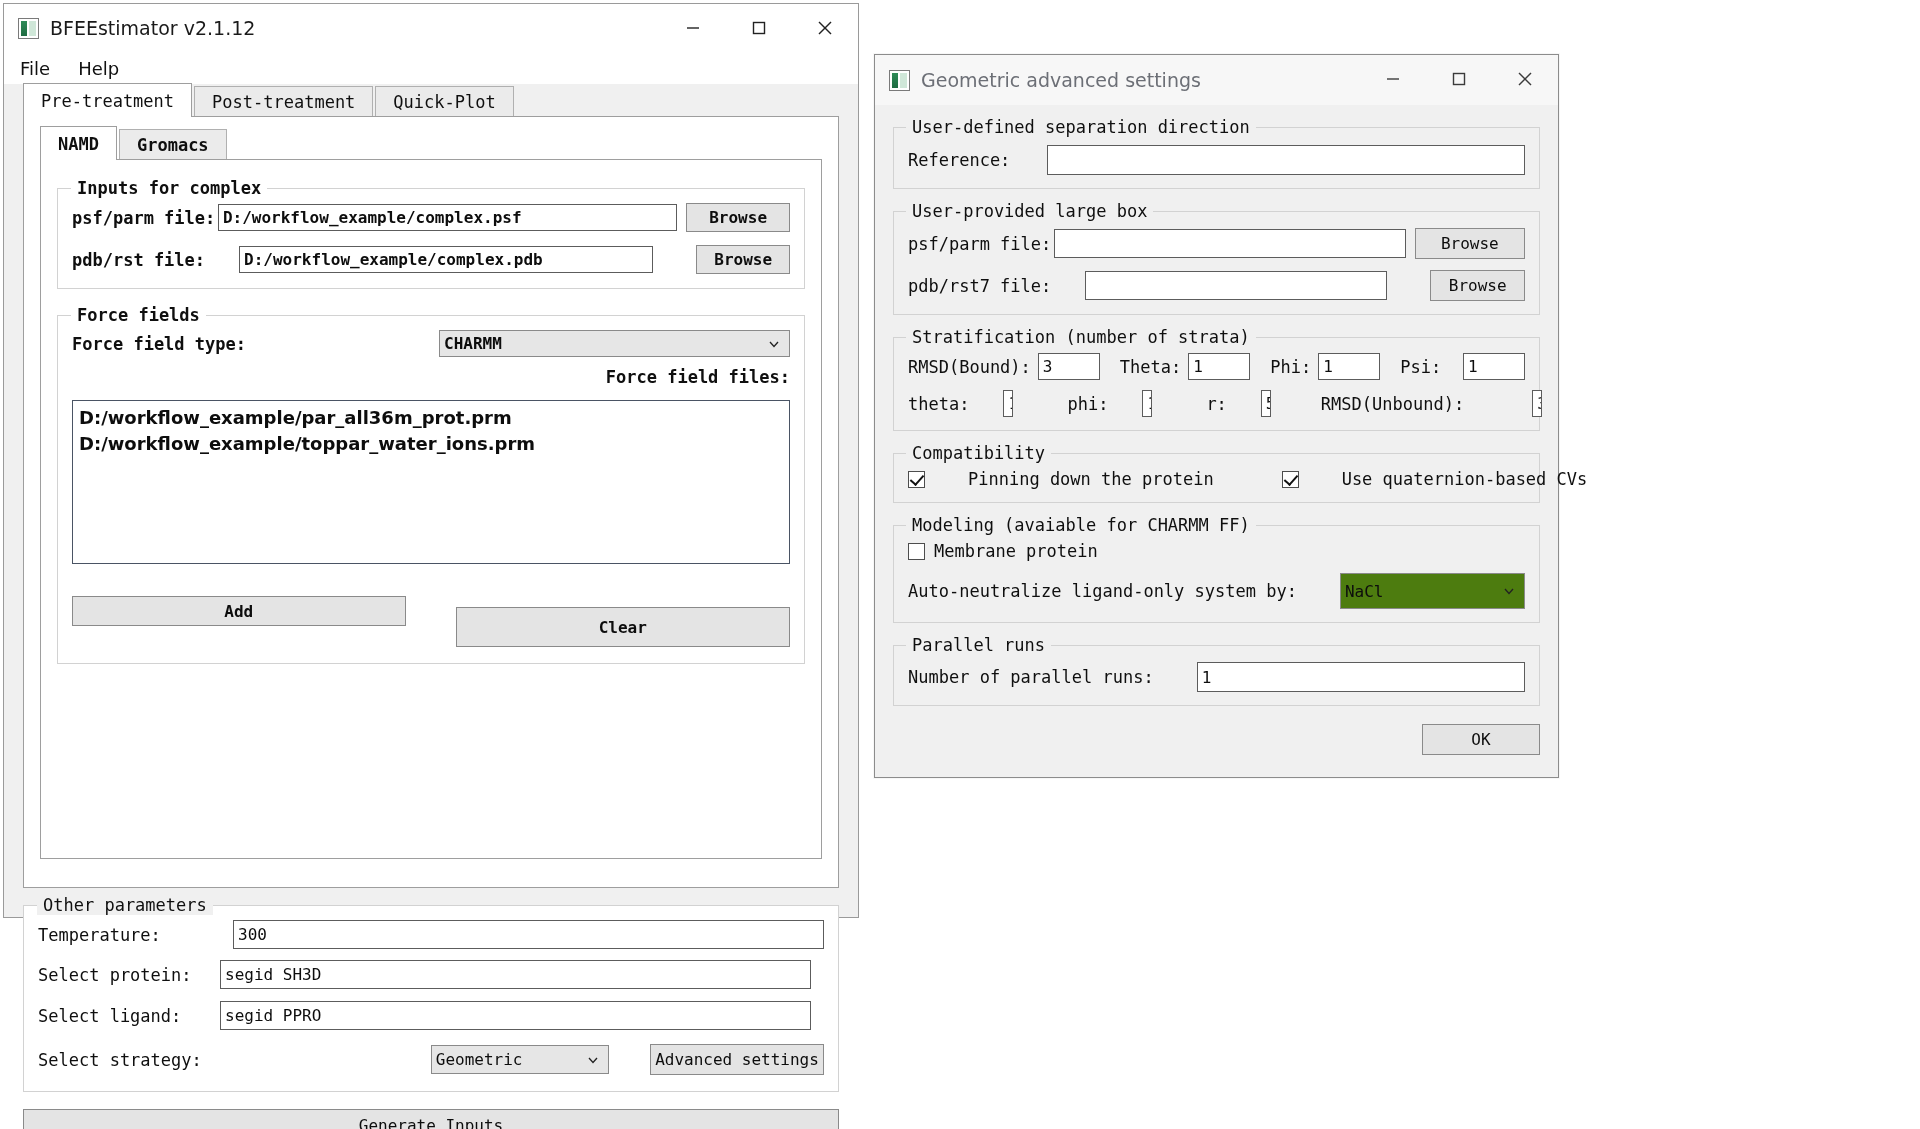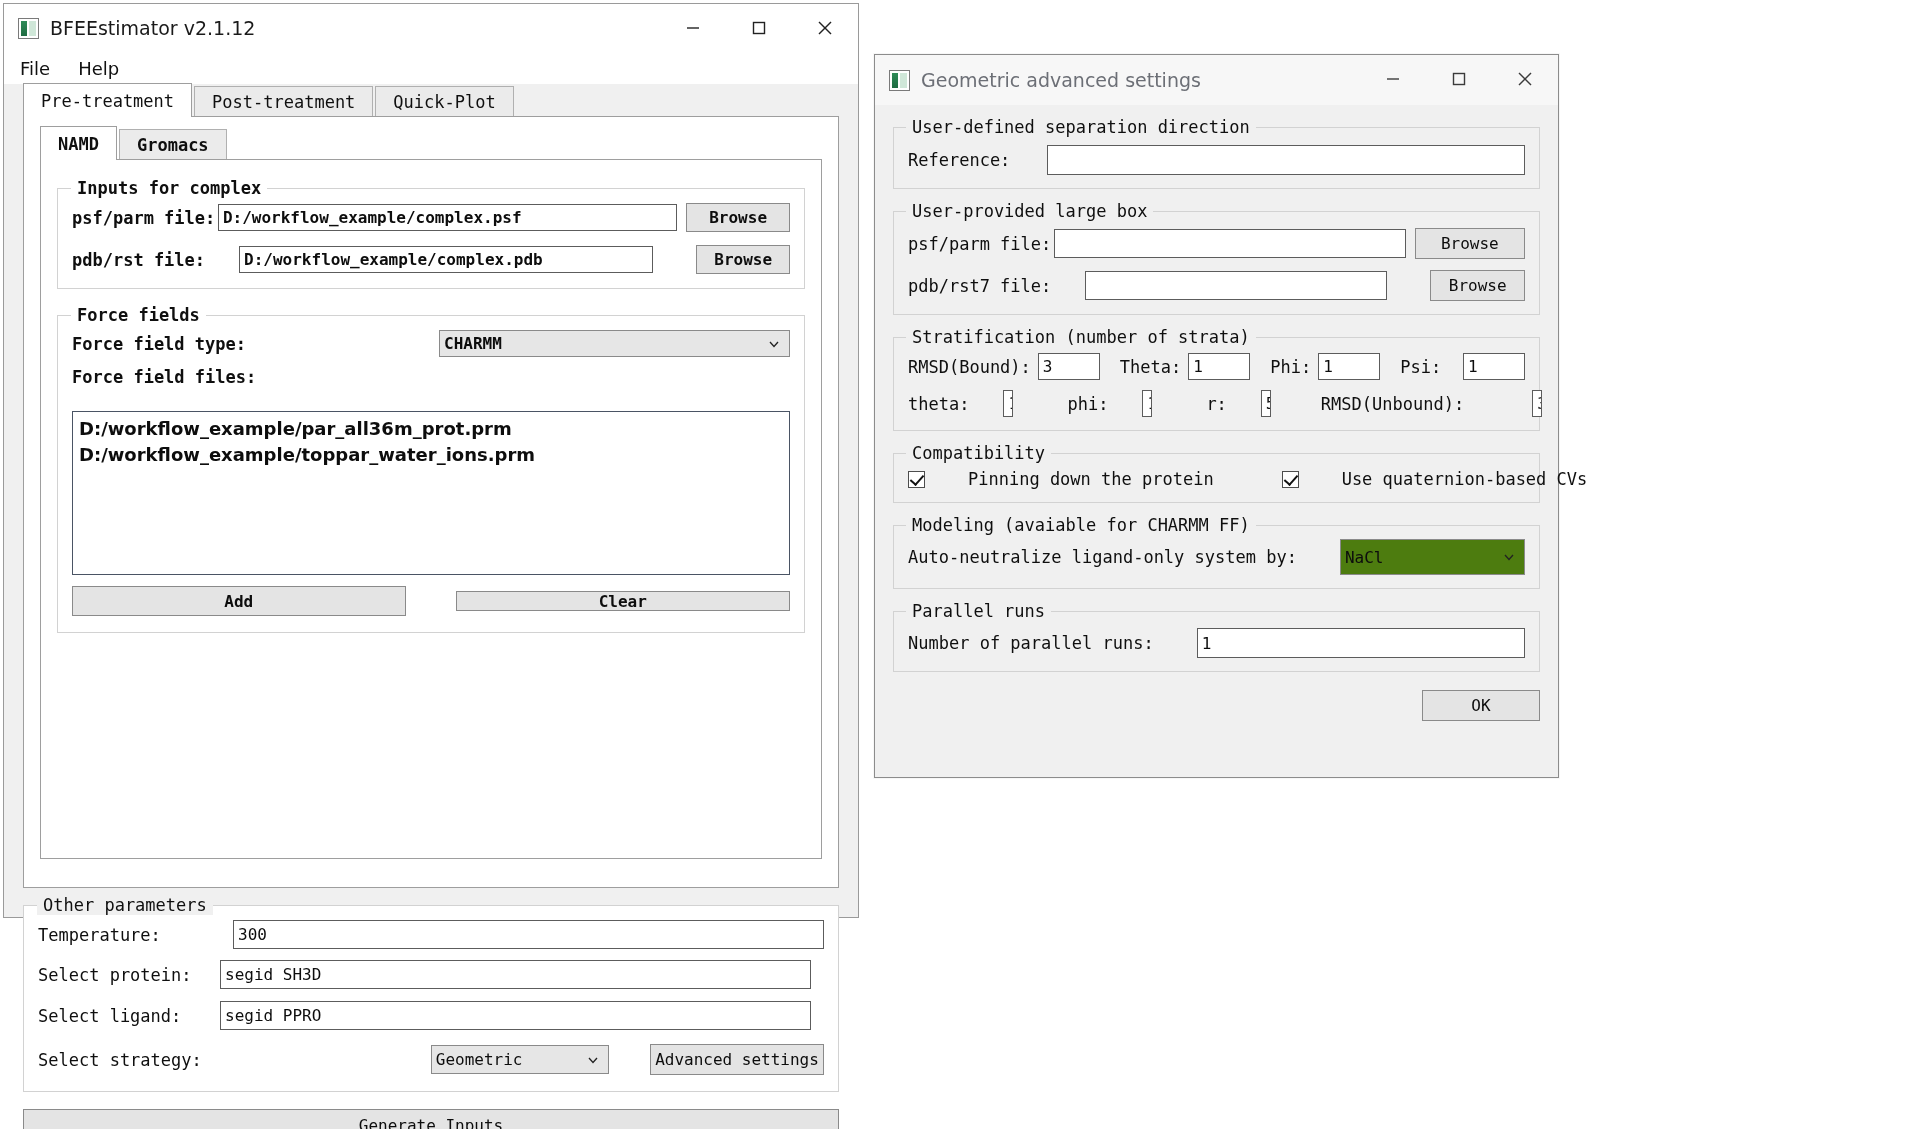--- a/index.html
+++ b/index.html
@@ -381,30 +381,30 @@
           <div class="legend">Force fields</div>
           <div class="row" style="margin-bottom:10px;">
             <div class="lbl" style="width:380px;">Force field type:</div>
             <div class="combo" style="width:363px;">
               <span class="cval">CHARMM</span>
               <svg class="chev" viewBox="0 0 14 14">
                   <polyline points="3,5 7,9.5 11,5" fill="none" stroke="#222" stroke-width="1.3"></polyline>
                 </svg>
             </div>
           </div>
-          <div class="row" style="margin-bottom:24px;">
+          <div class="row" style="margin-bottom:13px;justify-content:flex-end;">
             <div class="lbl">Force field files:</div>
           </div>
           <div class="listbox" style="height:164px;">
             <div class="li">D:/workflow_example/par_all36m_prot.prm</div>
             <div class="li">D:/workflow_example/toppar_water_ions.prm</div>
           </div>
           <div class="row" style="margin-top:11px;">
             <div class="btn" style="width:366px;height:30px;">Add</div>
-            <div class="btn" style="width:367px;height:20px;margin-left:16px;">Clear</div>
+            <div class="btn" style="width:367px;height:40px;margin-left:16px;margin-top:32px;">Clear</div>
           </div>
         </div>
 
       </div>
     </div>
 
     <div class="group" style="margin:16px 19px 0 19px;background:#ffffff;padding-bottom:16px;">
       <div class="legend" style="background:#f0f0f0;">Other parameters</div>
       <div class="row" style="gap:13px;">
         <div class="lbl" style="width:182px;">Temperature:</div>
@@ -518,20 +518,24 @@
         <div class="chk checked"></div>
         <div class="lbl">Pinning down the protein</div>
         <div class="spacer"></div>
         <div class="chk checked"></div>
         <div class="lbl" style="margin-right:6px;">Use quaternion-based CVs</div>
       </div>
     </div>
 
     <div class="dgroup" style="margin-top:22px;">
       <div class="legend">Modeling (avaiable for CHARMM FF)</div>
+      <div class="row" style="margin-top:2px;margin-bottom:12px;">
+        <div class="chk"></div>
+        <div class="lbl">Membrane protein</div>
+      </div>
       <div class="row">
         <div class="lbl">Auto-neutralize ligand-only system by:</div>
         <div class="combo" style="width:252px;height:36px;margin-left:9px;background:#4d7c0f;justify-content:space-between;">
           <span class="cval">NaCl</span>
           <svg class="chev" viewBox="0 0 14 14">
               <polyline points="3,5 7,9.5 11,5" fill="none" stroke="#222" stroke-width="1.3"></polyline>
             </svg>
         </div>
       </div>
     </div>

